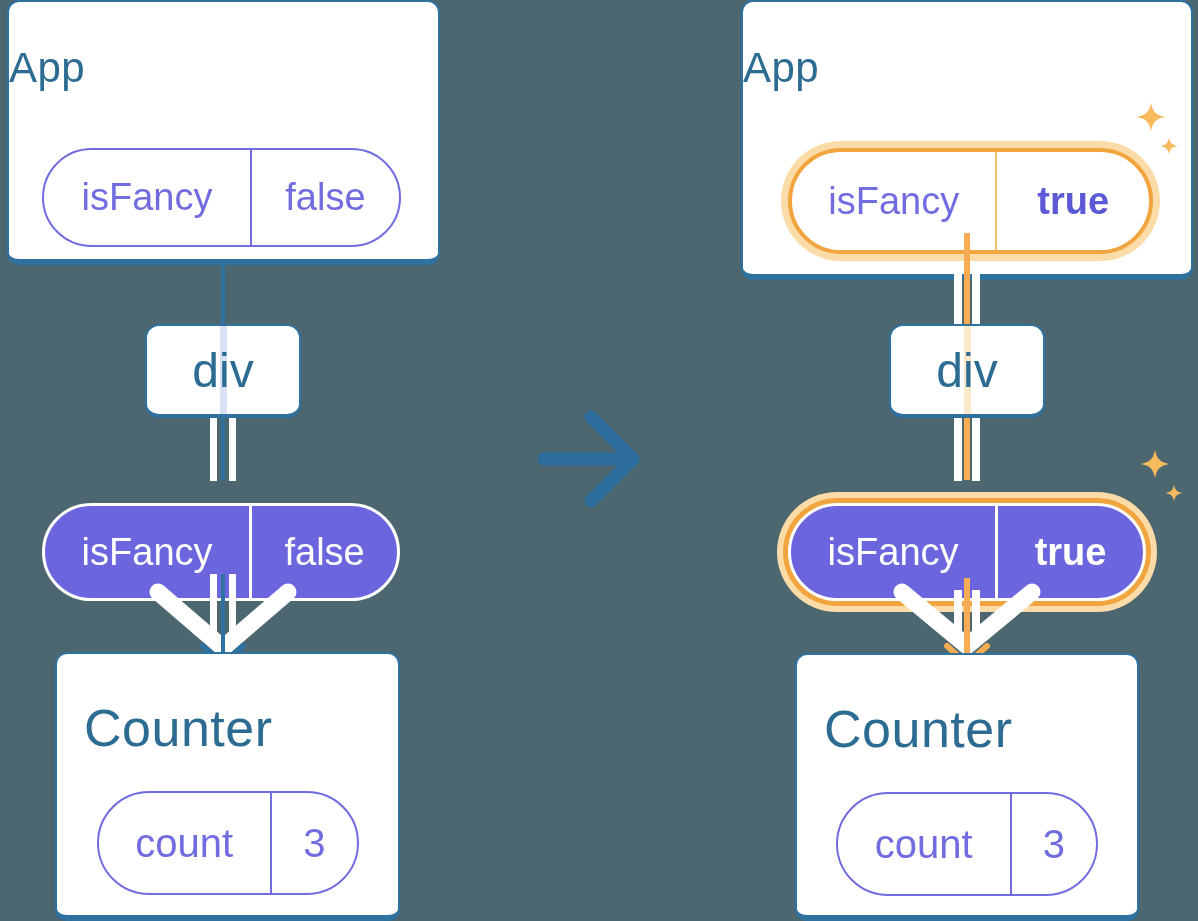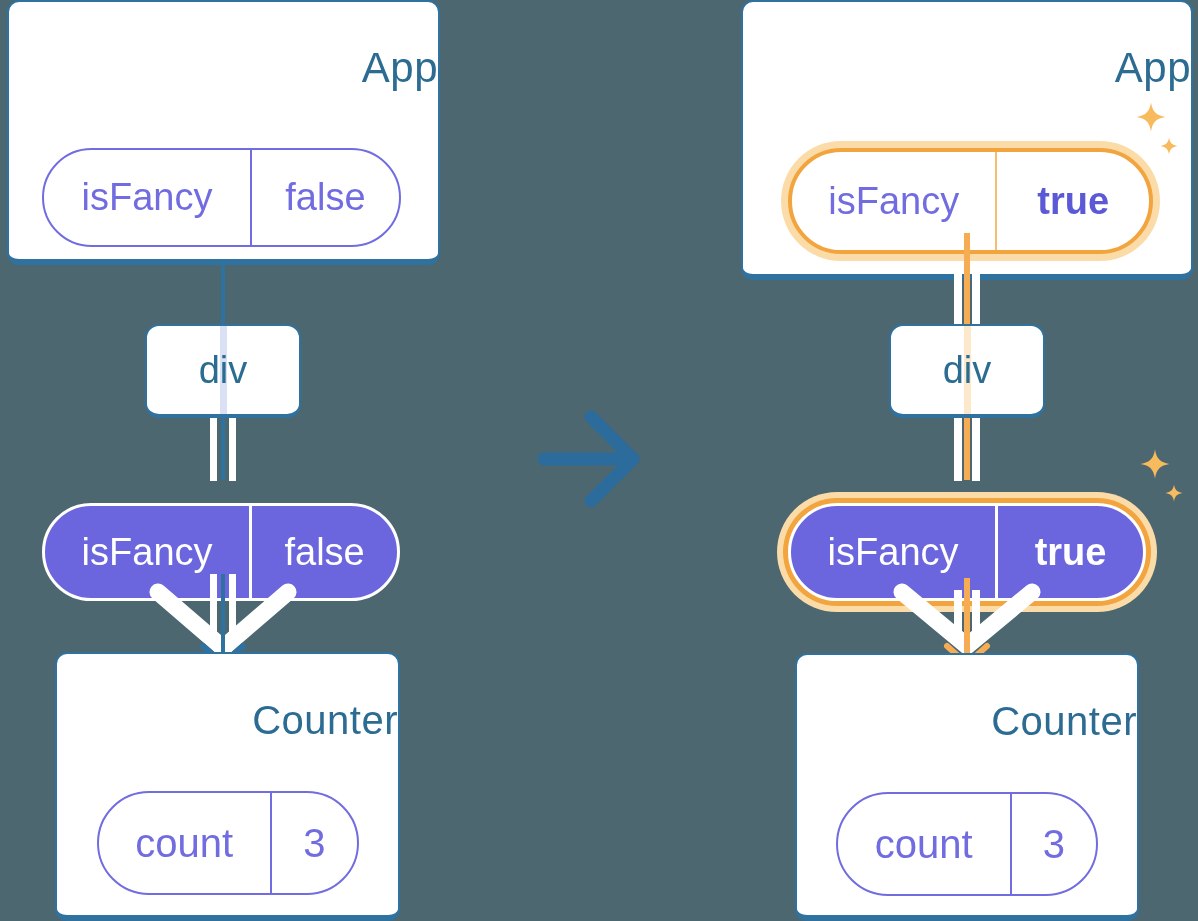--- a/index.html
+++ b/index.html
@@ -15,31 +15,31 @@
   .tree{position:absolute;top:0;height:100%;width:460px;}
   .tree-before{left:0;}
   .tree-after{left:738px;}
 
   .card{
     position:absolute;background:var(--card-bg,#fff);
     border:2px solid var(--card-border,#2F719F);
     border-bottom-width:6px;border-radius:12px;box-sizing:border-box;
   }
   .card-title{
-    position:absolute;left:0;right:0;text-align:right;
+    position:absolute;left:0;right:14px;text-align:left;
     color:var(--heading-text,#2D6C92);font-weight:500;letter-spacing:.5px;
   }
   .app-card .card-title{top:42px;font-size:42px;}
-  .counter-card .card-title{top:44px;font-size:40px;}
+  .counter-card .card-title{top:44px;font-size:52px;padding-left:27px;}
 
   .div-box{border-bottom-width:4px;border-radius:14px;}
   .div-label{
     position:absolute;left:0;right:0;top:0;bottom:0;
     display:flex;align-items:center;justify-content:center;
-    font-size:38px;font-weight:500;color:var(--heading-text,#2D6C92);z-index:2;
+    font-size:48px;font-weight:500;color:var(--heading-text,#2D6C92);z-index:2;
   }
   .fade-line{position:absolute;top:0;bottom:0;width:7px;left:calc(50% - 3.5px);z-index:1;}
   .fade-blue{background:var(--fade-blue,#DBE1F5);}
   .fade-orange{background:var(--fade-orange,#FCE8CB);}
 
   .pill{
     position:absolute;box-sizing:border-box;display:flex;
     border-radius:60px;background:#fff;overflow:hidden;margin-top:25px;
   }
   .cell{display:flex;align-items:center;justify-content:center;font-size:38px;}

